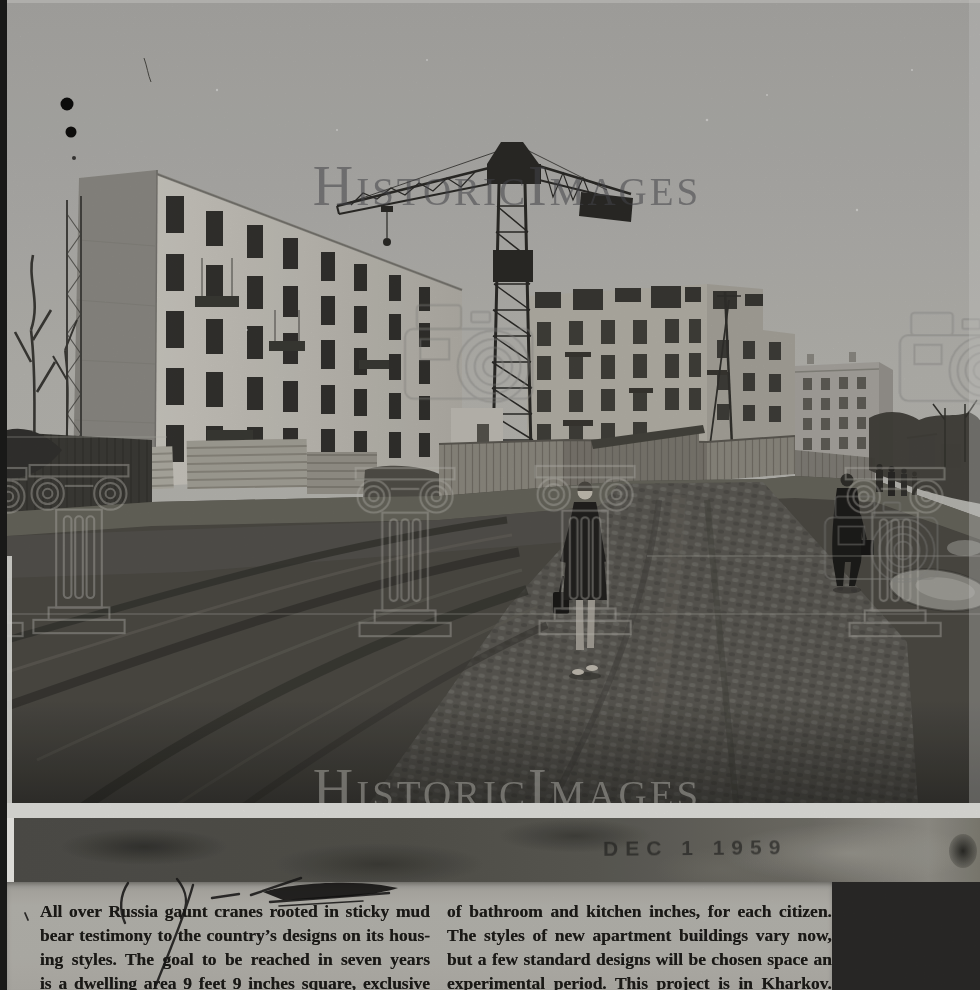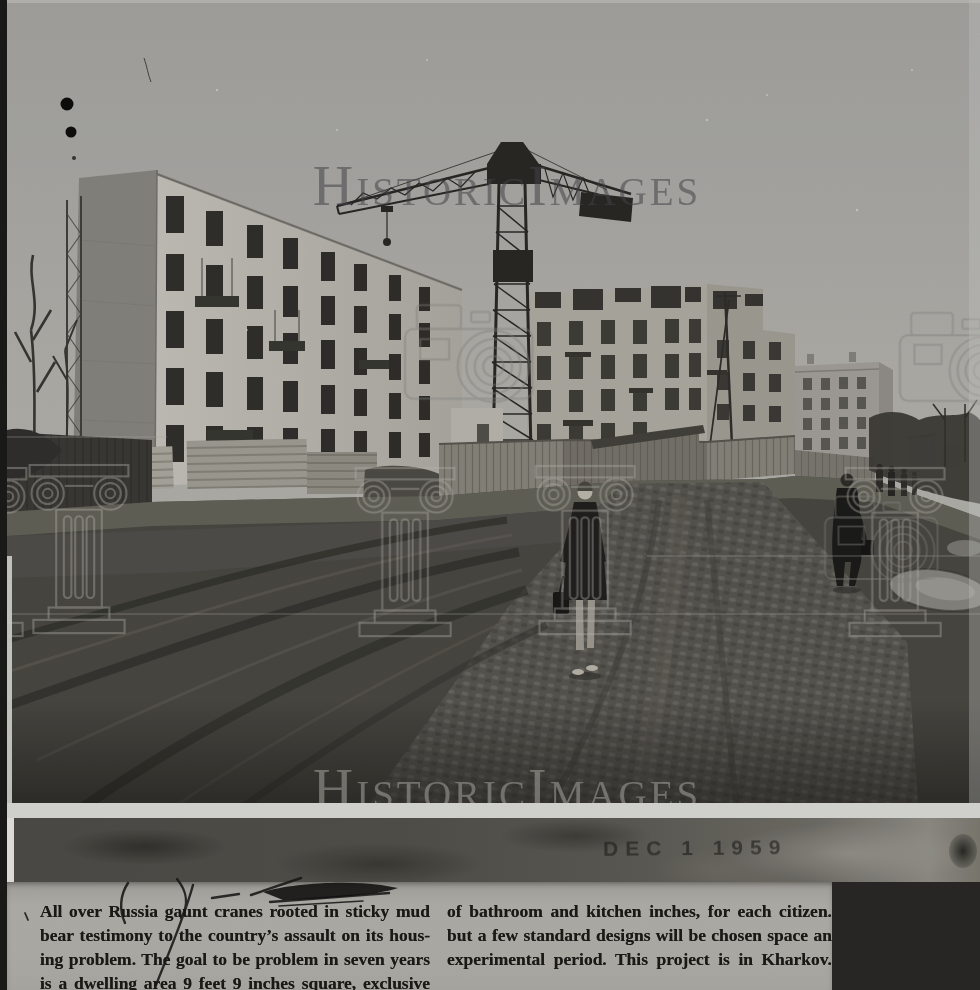--- a/index.html
+++ b/index.html
@@ -393,26 +393,27 @@
 
   <div class="clip-dark">
     <span class="stamp">DEC 1 1959</span>
     <div class="blob"></div>
   </div>
 
   <div class="clip-paper">
     <div class="cap-cols">
       <div class="cap-col left">
         <div class="cap-line">All over Russia gaunt cranes rooted in sticky mud</div>
-        <div class="cap-line">bear testimony to the country’s assault on its hous-</div>
-        <div class="cap-line">ing problem. The goal to be problem in seven years</div>
+        <div class="cap-line">bear testimony to the country’s designs on its hous-</div>
+        <div class="cap-line">ing styles. The goal to be reached in seven years</div>
         <div class="cap-line">is a dwelling area 9 feet 9 inches square, exclusive</div>
       </div>
       <div class="cap-col right">
         <div class="cap-line">of bathroom and kitchen inches, for each citizen.</div>
+        <div class="cap-line">The styles of new apartment buildings vary now,</div>
         <div class="cap-line">but a few standard designs will be chosen space an</div>
         <div class="cap-line">experimental period. This project is in Kharkov.</div>
       </div>
     </div>
   </div>
 
   <svg id="scribbles" width="980" height="135" viewBox="0 0 980 135">
     <g stroke="#1a1918" stroke-width="2.4" fill="none" opacity=".88" stroke-linecap="round">
       <path d="M121 28 C113 40 112 55 118 68"></path>
       <path d="M170 24 C180 36 182 50 174 63"></path>

